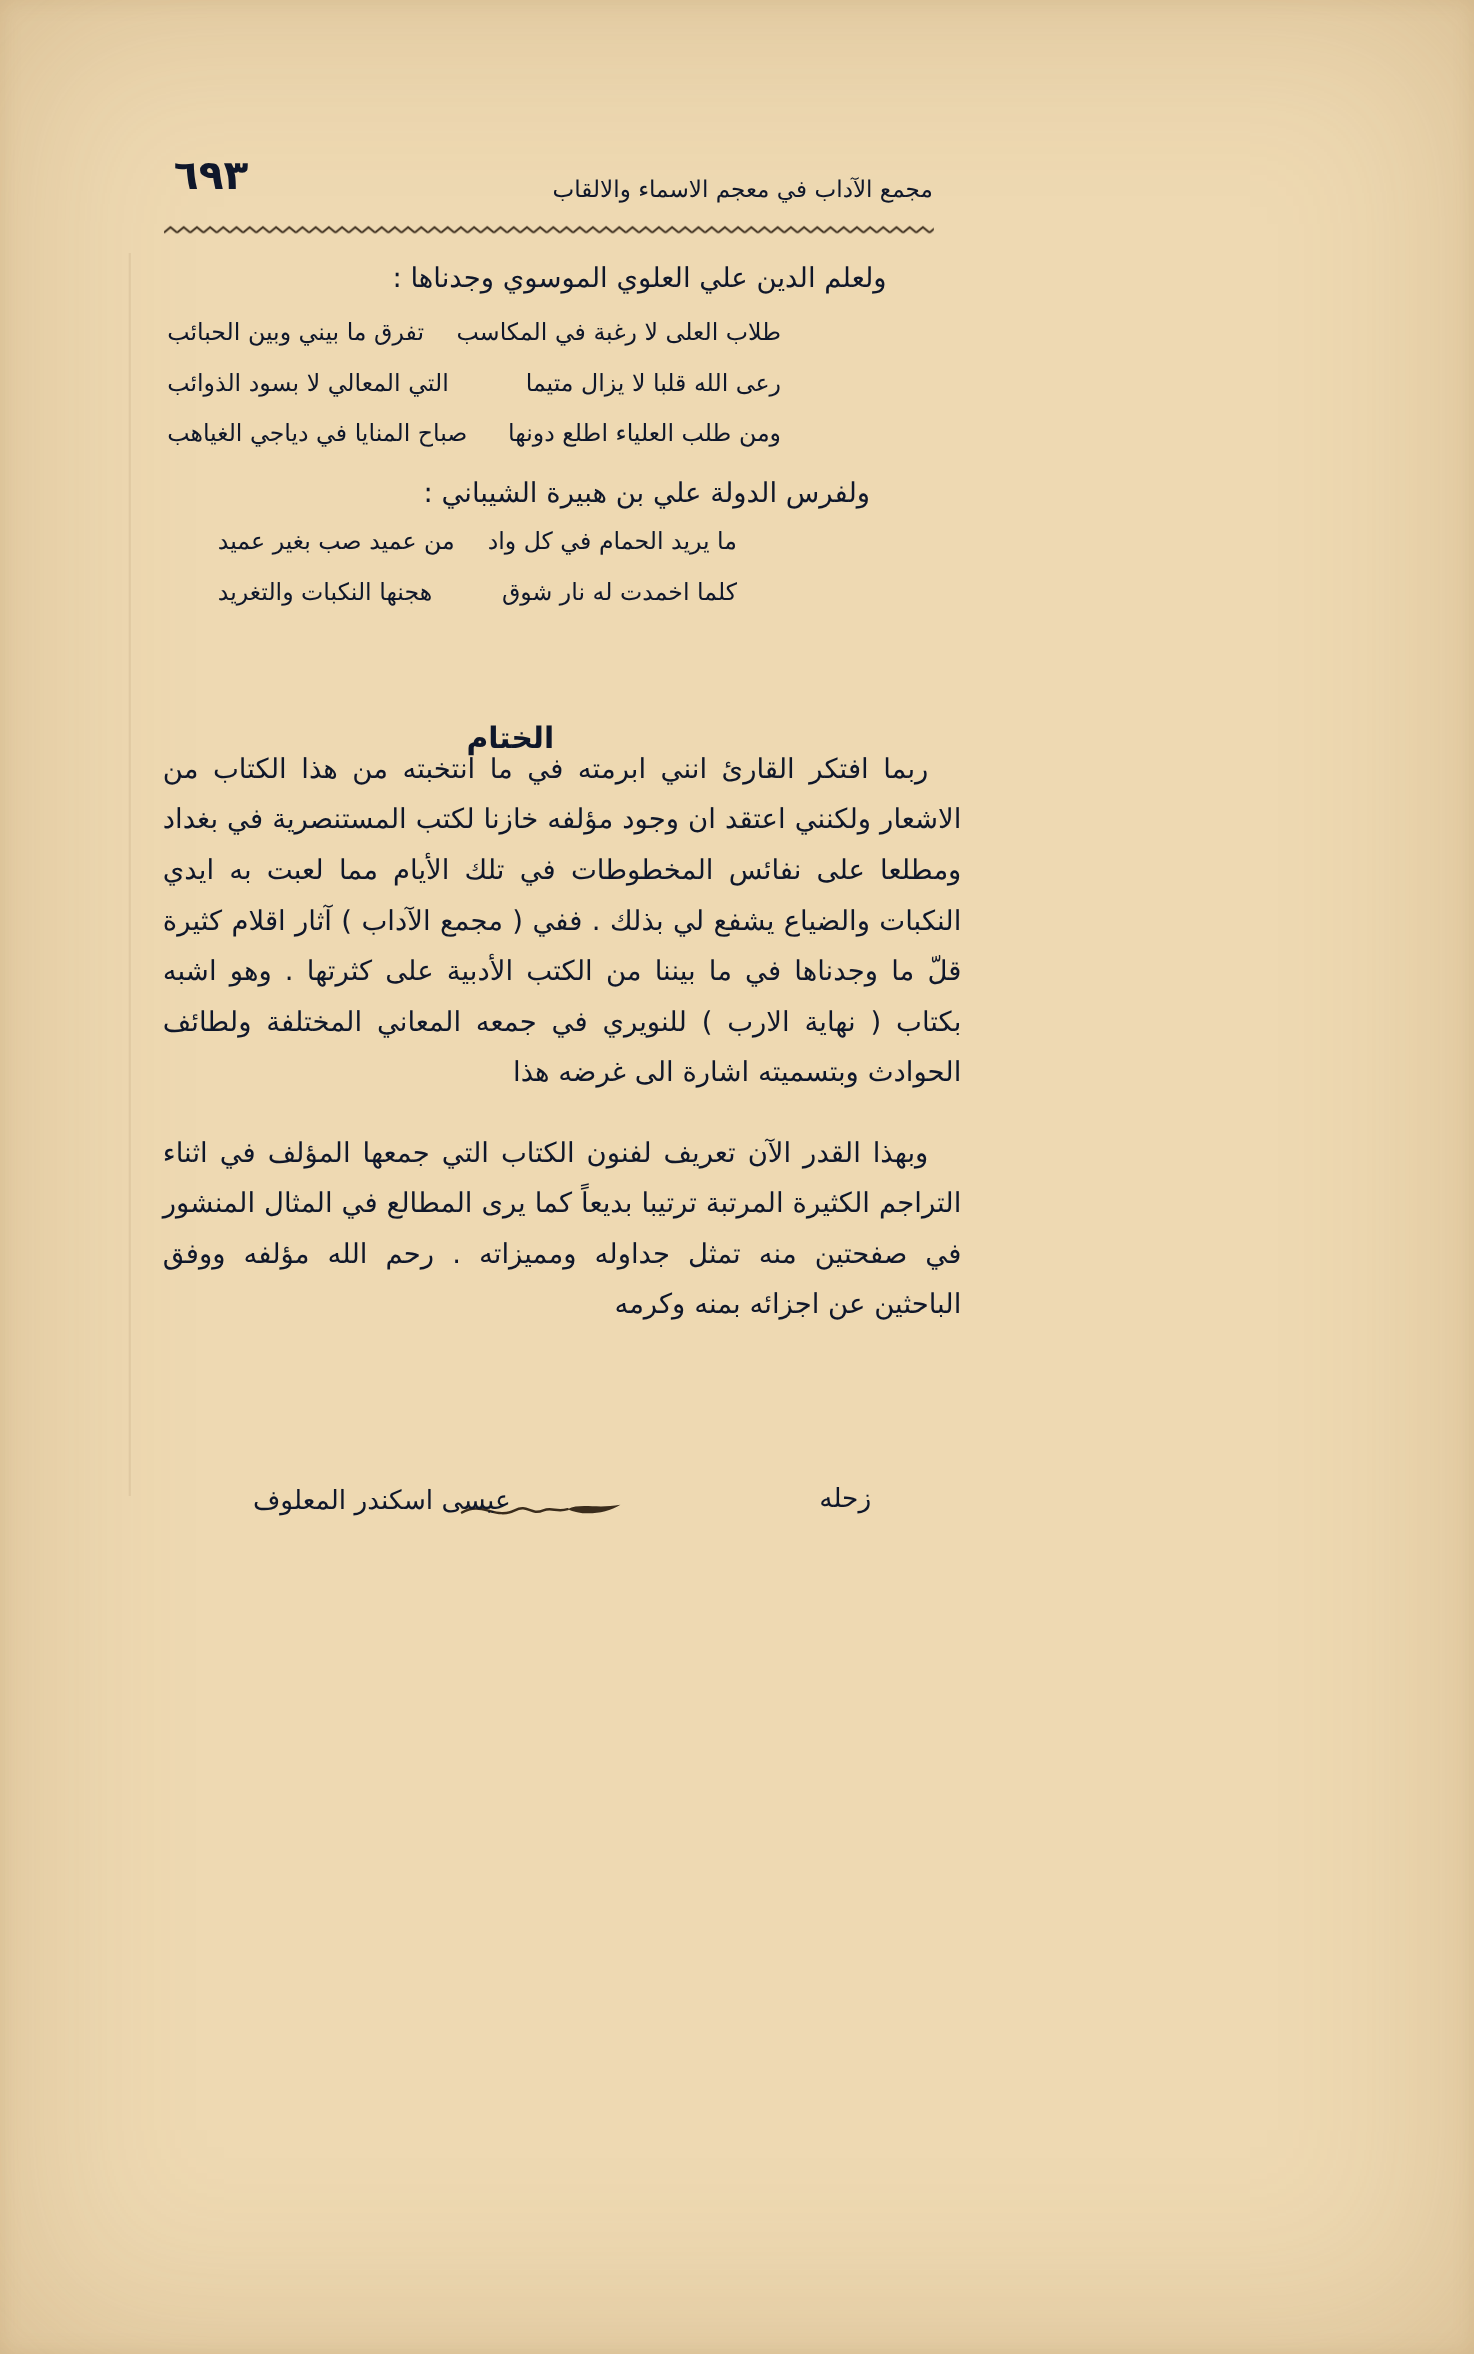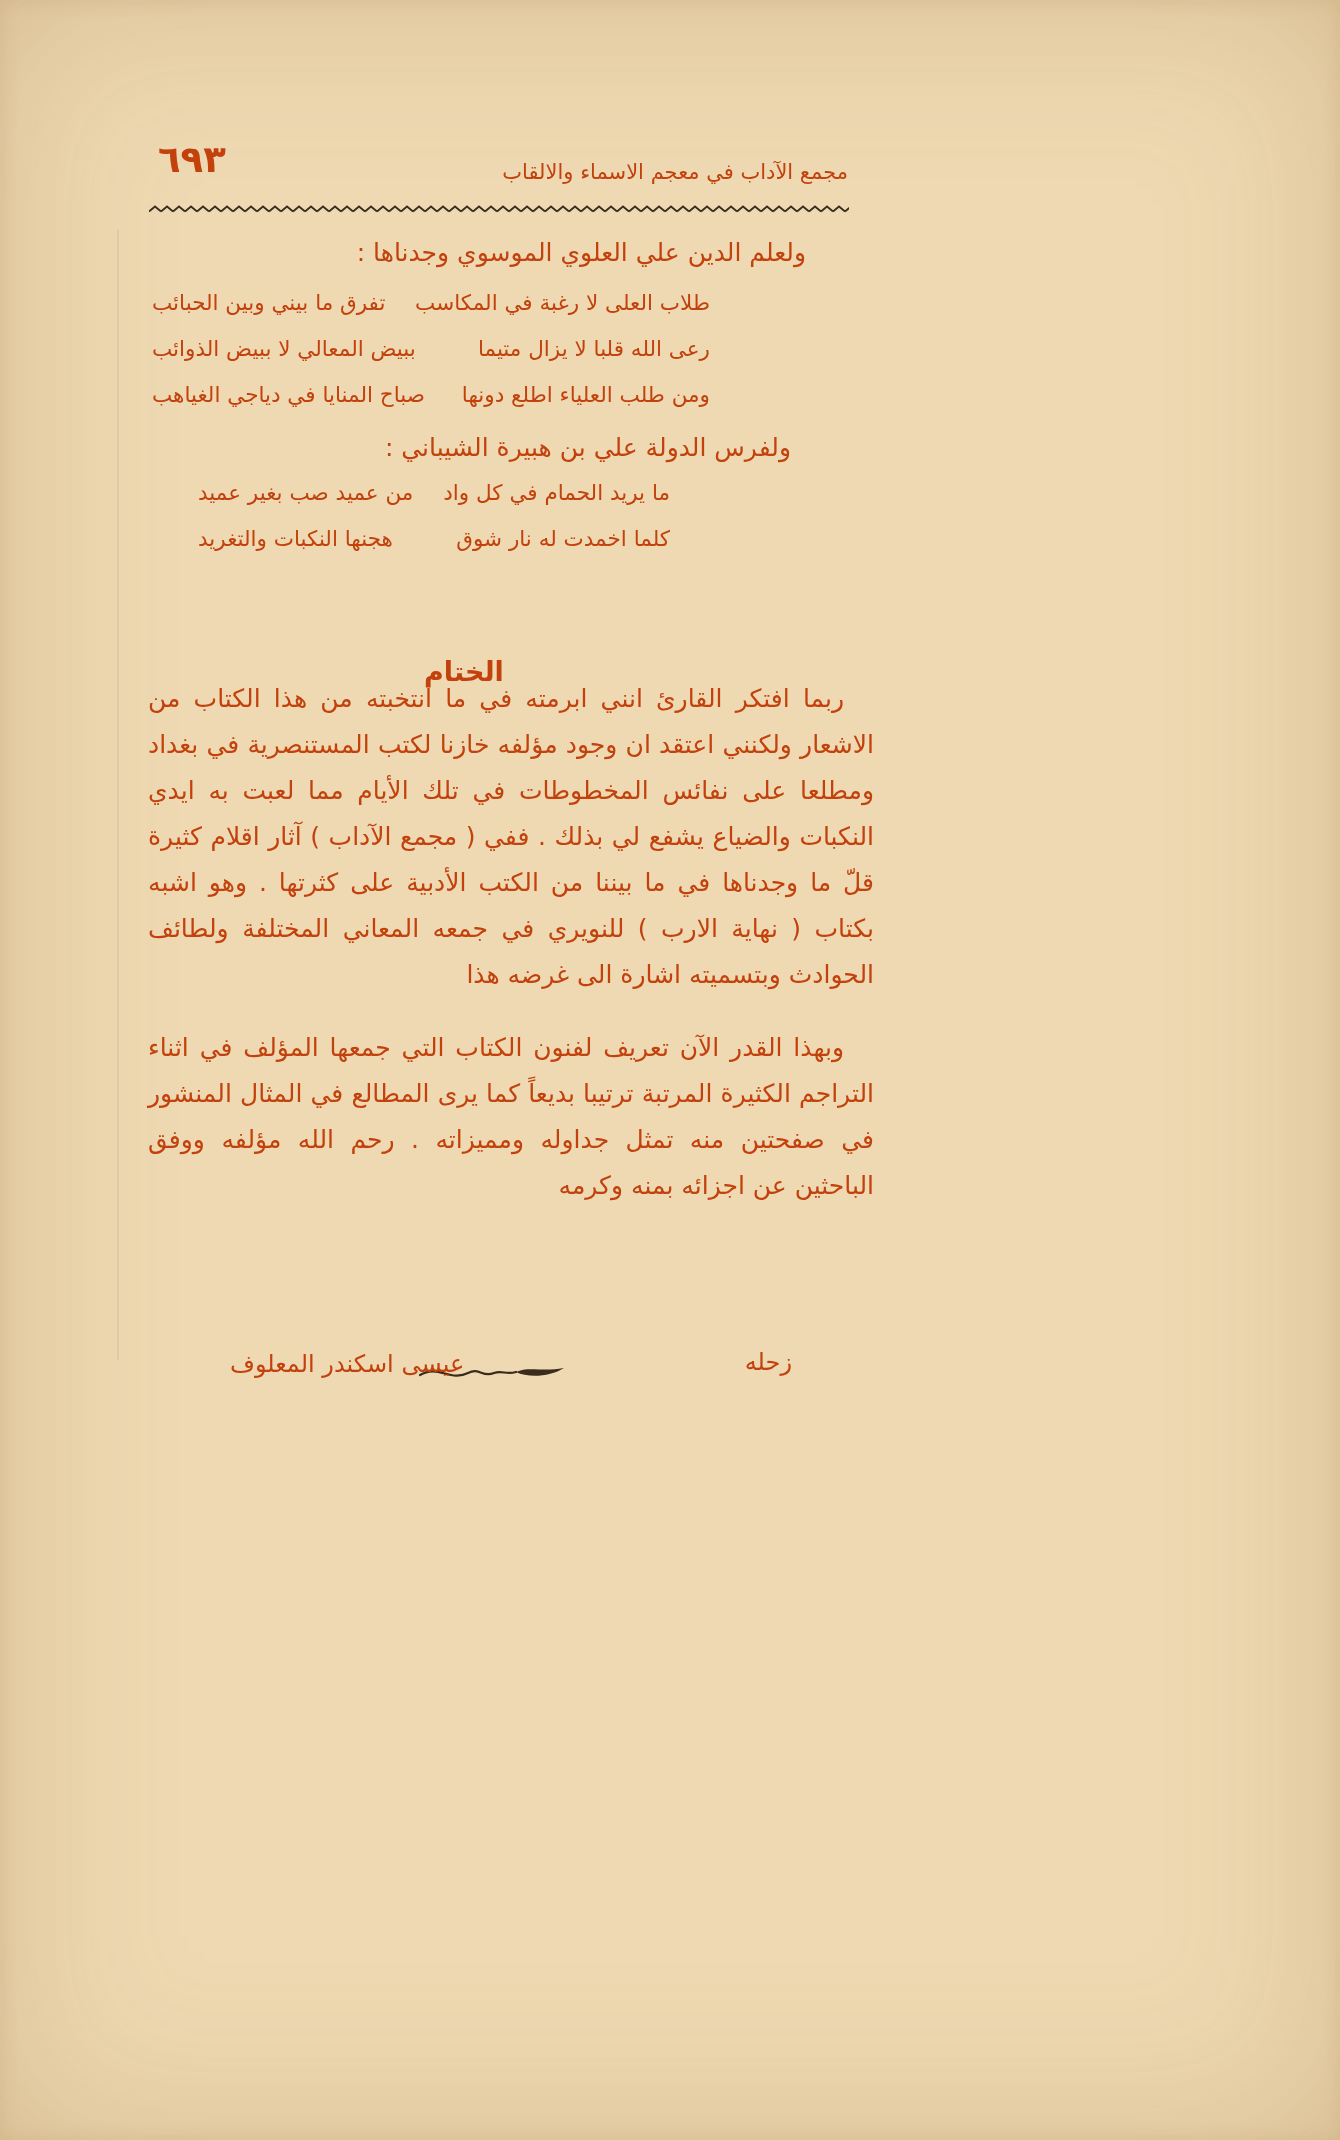--- a/index.html
+++ b/index.html
@@ -7,21 +7,21 @@
   body {
     width: 1340px; height: 2140px;
     background: #e6d0a6;
     font-family: "DejaVu Sans", sans-serif;
   }
   .page {
     position: relative;
     width: 1340px; height: 2140px;
     background: #eed9b2;
     box-shadow: inset 0 0 170px rgba(150,110,55,.26), inset 0 0 20px rgba(150,110,55,.15);
-    color: #c2410c;
+    color: #0f172a;
     direction: rtl;
     overflow: hidden;
   }
   
   .page::before {
     content: "";
     position: absolute; left: 117px; top: 230px;
     width: 2px; height: 1130px;
     background: rgba(110,80,40,.09);
   }
@@ -90,21 +90,21 @@
 
   <div class="abs attr1">ولعلم الدين علي العلوي الموسوي وجدناها :</div>
 
   <div class="abs poem poem1">
     <div class="verse">
       <span>طلاب العلى لا رغبة في المكاسب</span>
       <span>تفرق ما بيني وبين الحبائب</span>
     </div>
     <div class="verse">
       <span>رعى الله قلبا لا يزال متيما</span>
-      <span>ببيض المعالي لا ببيض الذوائب</span>
+      <span>التي المعالي لا بسود الذوائب</span>
     </div>
     <div class="verse">
       <span>ومن طلب العلياء اطلع دونها</span>
       <span>صباح المنايا في دياجي الغياهب</span>
     </div>
   </div>
 
   <div class="abs attr2">ولفرس الدولة علي بن هبيرة الشيباني :</div>
 
   <div class="abs poem poem2">

